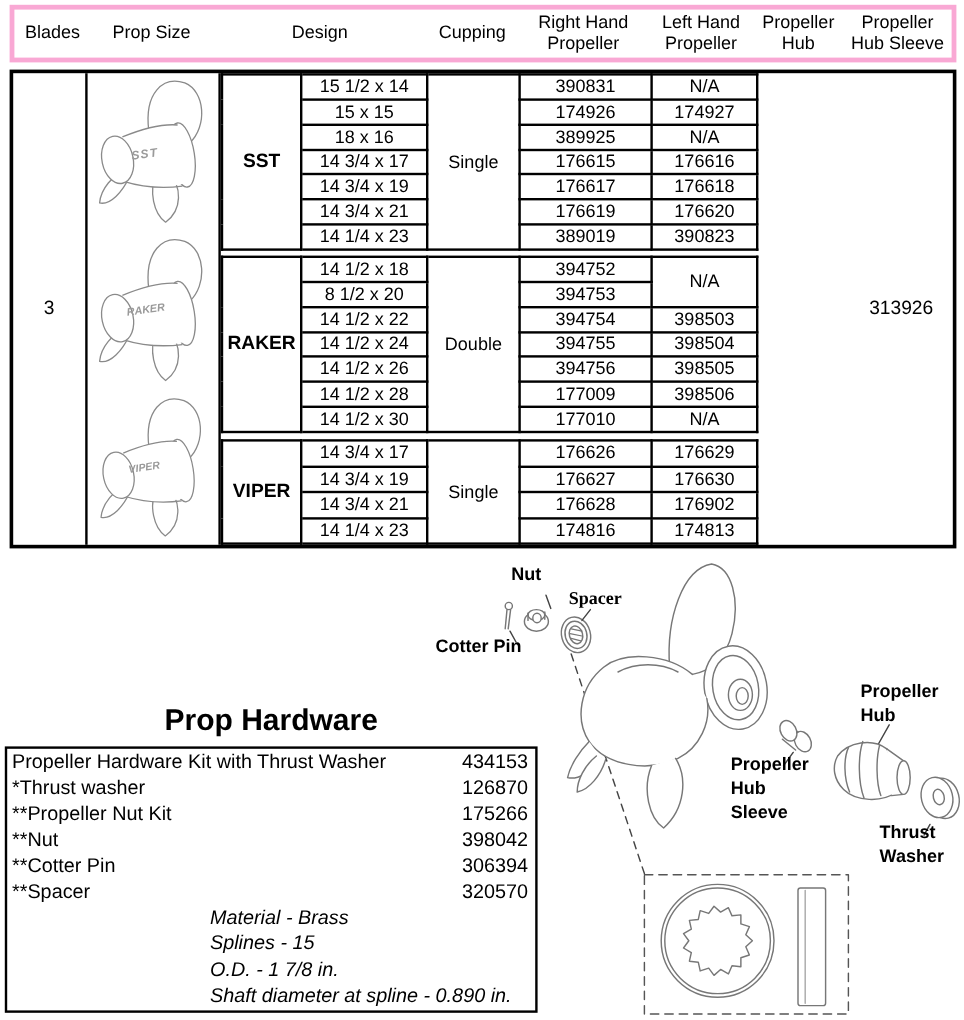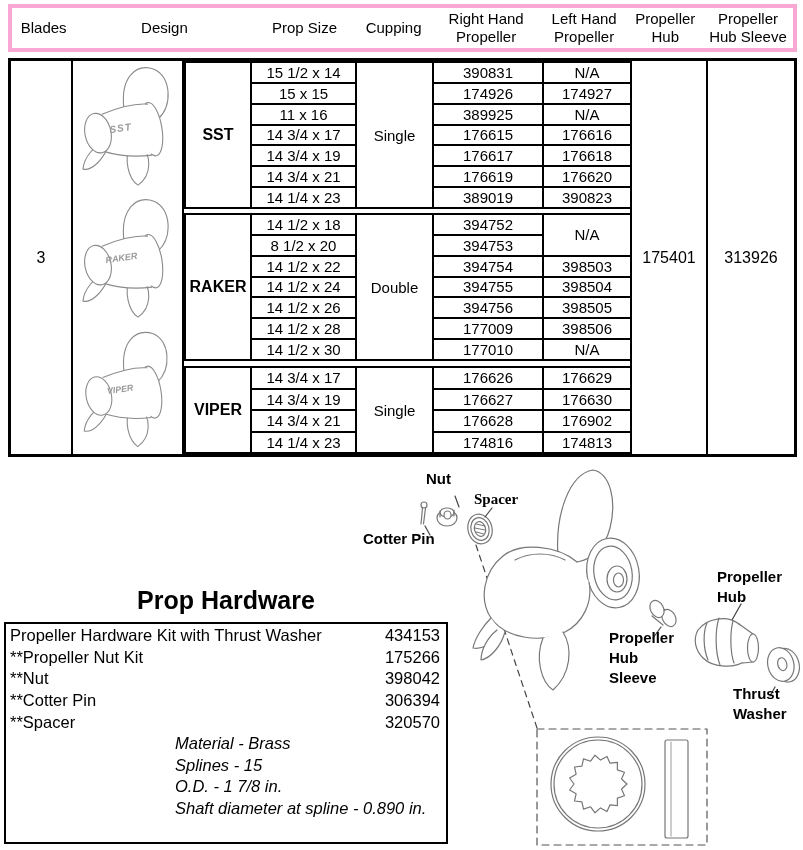--- a/index.html
+++ b/index.html
@@ -59,22 +59,22 @@
         <path d="M34,86 C28,99 18,110 9,108 C10,96 20,85 31,80 Z"></path>
         <path d="M28,53 C45,46 62,42 74,43 L79,92 C62,96 45,95 29,90 Z" stroke="none"></path>
         <path d="M28,53 C45,46 62,42 74,43 M29,90 C45,95 62,96 78,94" fill="none"></path>
         <ellipse cx="24" cy="72" rx="13" ry="20" transform="rotate(-12 24 72)"></ellipse>
       </g>
     </defs>
   </svg>
 
   <div class="abs hdr">
     <div class="hdr-cell" style="width:64px">Blades</div>
+    <div class="hdr-cell" style="width:103px">Prop Size</div>
     <div class="hdr-cell" style="width:180px">Design</div>
-    <div class="hdr-cell" style="width:103px">Prop Size</div>
     <div class="hdr-cell" style="width:77px">Cupping</div>
     <div class="hdr-cell" style="width:110px">Right Hand
 Propeller</div>
     <div class="hdr-cell" style="width:88px">Left Hand
 Propeller</div>
     <div class="hdr-cell" style="width:76px">Propeller
 Hub</div>
     <div class="hdr-cell" style="width:91px">Propeller
 Hub Sleeve</div>
   </div>
@@ -93,23 +93,20 @@
     <svg width="108" height="136" viewBox="0 0 108 132">
       <use href="#prop-shape"></use>
       <text x="32" y="70" transform="rotate(-8 32 70)" font-size="9" font-style="italic" font-weight="bold" fill="#9a9a9a">RAKER</text>
     </svg>
     <svg width="108" height="132" viewBox="0 0 108 132">
       <use href="#prop-shape"></use>
       <text x="33" y="70" transform="rotate(-8 33 70)" font-size="9" font-style="italic" font-weight="bold" fill="#9a9a9a">VIPER</text>
     </svg>
   </div>
 
-  <div class="abs vcell hub-col">
-    <span>175401</span>
-  </div>
   <div class="abs vcell sleeve-col">
     <span>313926</span>
   </div>
 
   <div class="abs band band-sst">
     <table>
       <colgroup>
           <col style="width:66px">
           <col style="width:105px">
           <col style="width:77px">
@@ -123,21 +120,21 @@
         <td rowspan="7">Single</td>
         <td>390831</td>
         <td>N/A</td>
       </tr>
       <tr>
             <td>15 x 15</td>
             <td>174926</td>
             <td>174927</td>
           </tr>
       <tr>
-            <td>11 x 16</td>
+            <td>18 x 16</td>
             <td>389925</td>
             <td>N/A</td>
           </tr>
       <tr>
             <td>14 3/4 x 17</td>
             <td>176615</td>
             <td>176616</td>
           </tr>
       <tr>
             <td>14 3/4 x 19</td>
@@ -245,20 +242,24 @@
   </div>
 
   <div class="abs hw-title">Prop Hardware</div>
 
   <div class="abs hw-box">
     <div class="hw-row">
         <span>Propeller Hardware Kit with Thrust Washer</span>
         <span>434153</span>
       </div>
     <div class="hw-row">
+        <span>*Thrust washer</span>
+        <span>126870</span>
+      </div>
+    <div class="hw-row">
         <span>**Propeller Nut Kit</span>
         <span>175266</span>
       </div>
     <div class="hw-row">
         <span>**Nut</span>
         <span>398042</span>
       </div>
     <div class="hw-row">
         <span>**Cotter Pin</span>
         <span>306394</span>

